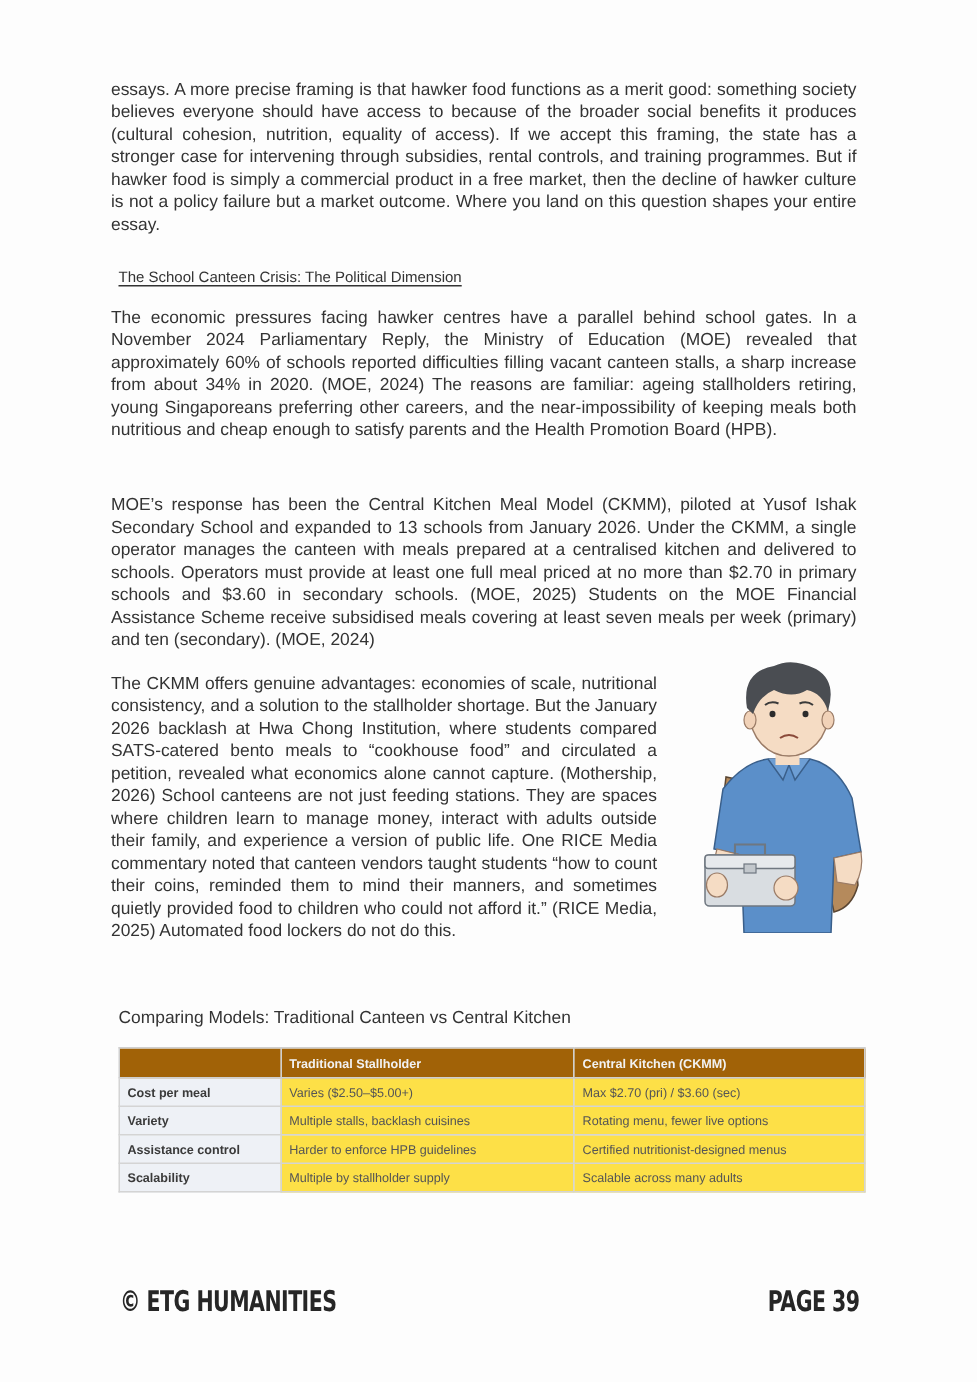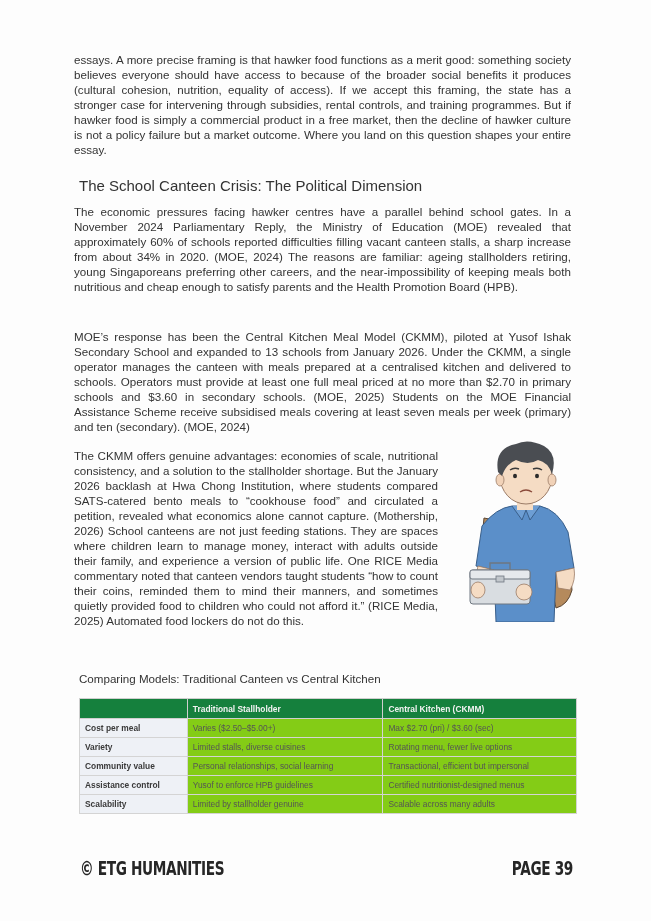--- a/index.html
+++ b/index.html
@@ -12,50 +12,50 @@
   }
   .page { position: absolute; left: 0; top: 0; width: 651px; height: 921px; }
   .text {
     position: absolute; left: 72px; width: 497px;
     font-size: 11.6px; line-height: 15px;
     text-align: justify; color: #333;
     margin: 2px;
   }
   .heading {
     position: absolute; left: 79px; top: 178px;
-    font-size: 15px; line-height: 15px; color: #333;
-    text-underline-offset: 2px;
+    font-size: 10px; line-height: 15px; color: #333;
+    text-decoration: underline; text-underline-offset: 2px;
     margin: 0;
   }
   .narrow { width: 364px; }
   .illustration {
     position: absolute; left: 456px; top: 440px; width: 140px; height: 182px;
   }
   .caption {
     position: absolute; left: 79px; top: 671px;
     font-size: 11.6px; line-height: 15px; color: #333; margin: 0; text-align: center;
   }
   table.cmp {
     position: absolute; left: 79px; top: 698px; width: 498px;
     border-collapse: collapse;
     font-size: 8.4px;
     font-family: "Liberation Sans", sans-serif;
   }
   table.cmp th {
-    background: #15803d; color: #f2f2f2;
+    background: #a16207; color: #f2f2f2;
     text-align: left; font-weight: bold;
     height: 19px; padding: 0 5px;
     border: 1px solid #cfcfcf;
     margin-left: 28px;
   }
   table.cmp td {
     height: 18px; padding: 0 5px;
     border: 1px solid #d4d4d4;
     color: #555;
-    background: #84cc16;
+    background: #fde047;
   }
   table.cmp td.rowhead {
     background: #eef1f6; color: #3a3a3a; font-weight: bold;
   }
   .footer-left, .footer-right {
     position: absolute; top: 857px;
     font-family: "DejaVu Sans", sans-serif;
     font-weight: bold; font-size: 19px; letter-spacing: -0.5px;
     color: #262626;
     transform: scaleX(0.72);
@@ -134,36 +134,31 @@
       </tr>
     </thead>
     <tbody>
       <tr>
         <td class="rowhead">Cost per meal</td>
         <td>Varies ($2.50–$5.00+)</td>
         <td>Max $2.70 (pri) / $3.60 (sec)</td>
       </tr>
       <tr>
         <td class="rowhead">Variety</td>
-        <td>Limited stalls, diverse cuisines</td>
+        <td>Multiple stalls, backlash cuisines</td>
         <td>Rotating menu, fewer live options</td>
       </tr>
       <tr>
-        <td class="rowhead">Community value</td>
-        <td>Personal relationships, social learning</td>
-        <td>Transactional, efficient but impersonal</td>
-      </tr>
-      <tr>
         <td class="rowhead">Assistance control</td>
-        <td>Yusof to enforce HPB guidelines</td>
+        <td>Harder to enforce HPB guidelines</td>
         <td>Certified nutritionist-designed menus</td>
       </tr>
       <tr>
         <td class="rowhead">Scalability</td>
-        <td>Limited by stallholder genuine</td>
+        <td>Multiple by stallholder supply</td>
         <td>Scalable across many adults</td>
       </tr>
     </tbody>
   </table>
 
   <div class="footer-left">© ETG HUMANITIES</div>
   <div class="footer-right">PAGE 39</div>
 
 </div>
 

